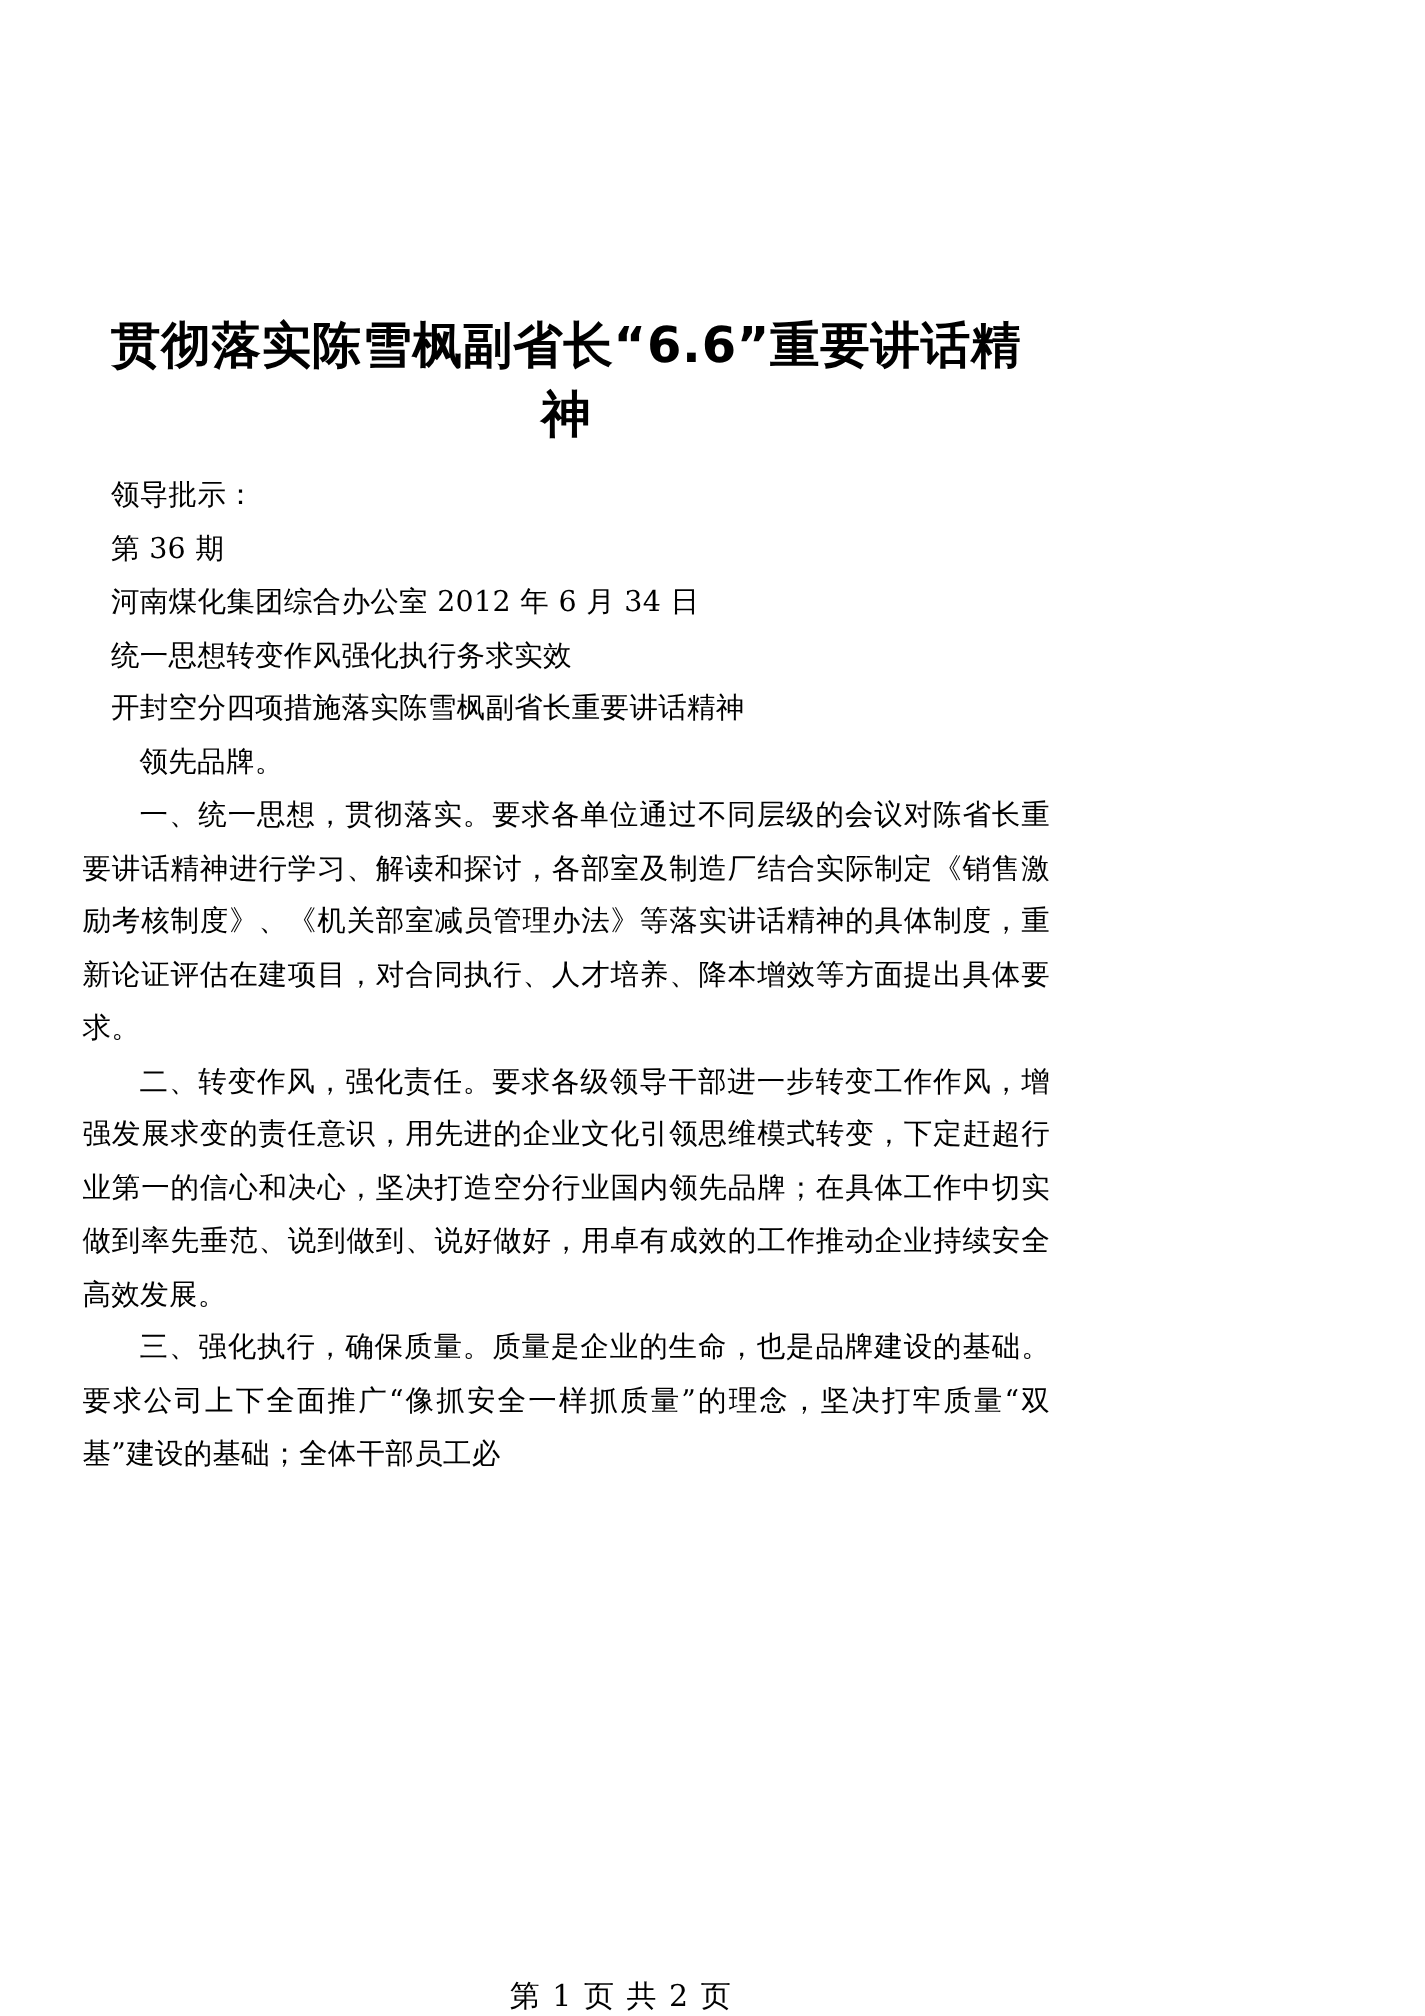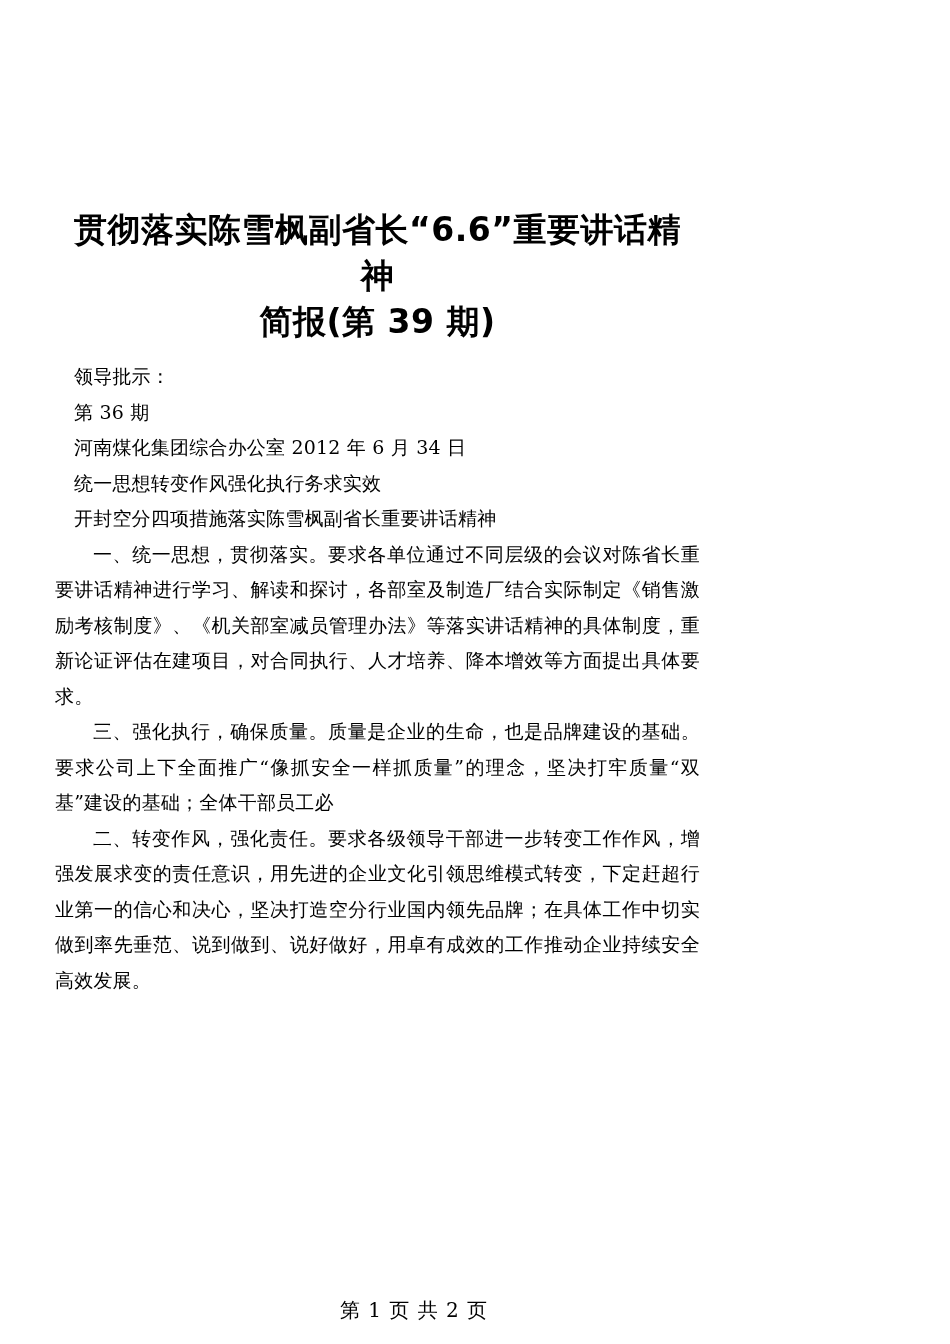--- a/index.html
+++ b/index.html
@@ -44,43 +44,43 @@
     margin: 0;
     text-indent: 2em;
   }
   .para.indent-1 {
     text-indent: 1em;
   }
   .footer {
     position: absolute;
     left: 0;
     right: 0;
-    bottom: 52px;
+    bottom: 32px;
     text-align: center;
     font-size: 20px;
     font-family: "DejaVu Serif", "Liberation Serif", serif;
     letter-spacing: 1px;
   }
 </style>
 </head>
 <body>
 
 <div class="page">
 
   <h1 class="doc-title">
     <span>贯彻落实陈雪枫副省长“6.6”重要讲话精神</span><br>
-    <span>简报(第 39 期)</span>
   </h1>
 
   <div class="doc-body">
     <p class="para indent-1">领导批示：</p>
     <p class="para indent-1">第 36 期</p>
     <p class="para indent-1">河南煤化集团综合办公室 2012 年 6 月 34 日</p>
     <p class="para indent-1">统一思想转变作风强化执行务求实效</p>
     <p class="para indent-1">开封空分四项措施落实陈雪枫副省长重要讲话精神</p>
+    <p class="para">领先品牌。</p>
     <p class="para">一、统一思想，贯彻落实。要求各单位通过不同层级的会议对陈省长重要讲话精神进行学习、解读和探讨，各部室及制造厂结合实际制定《销售激励考核制度》、《机关部室减员管理办法》等落实讲话精神的具体制度，重新论证评估在建项目，对合同执行、人才培养、降本增效等方面提出具体要求。</p>
+    <p class="para">二、转变作风，强化责任。要求各级领导干部进一步转变工作作风，增强发展求变的责任意识，用先进的企业文化引领思维模式转变，下定赶超行业第一的信心和决心，坚决打造空分行业国内领先品牌；在具体工作中切实做到率先垂范、说到做到、说好做好，用卓有成效的工作推动企业持续安全高效发展。</p>
     <p class="para">三、强化执行，确保质量。质量是企业的生命，也是品牌建设的基础。要求公司上下全面推广“像抓安全一样抓质量”的理念，坚决打牢质量“双基”建设的基础；全体干部员工必</p>
-    <p class="para">二、转变作风，强化责任。要求各级领导干部进一步转变工作作风，增强发展求变的责任意识，用先进的企业文化引领思维模式转变，下定赶超行业第一的信心和决心，坚决打造空分行业国内领先品牌；在具体工作中切实做到率先垂范、说到做到、说好做好，用卓有成效的工作推动企业持续安全高效发展。</p>
   </div>
 
   <div class="footer">第 1 页  共 2 页</div>
 
 </div>
 
 </body></html>

